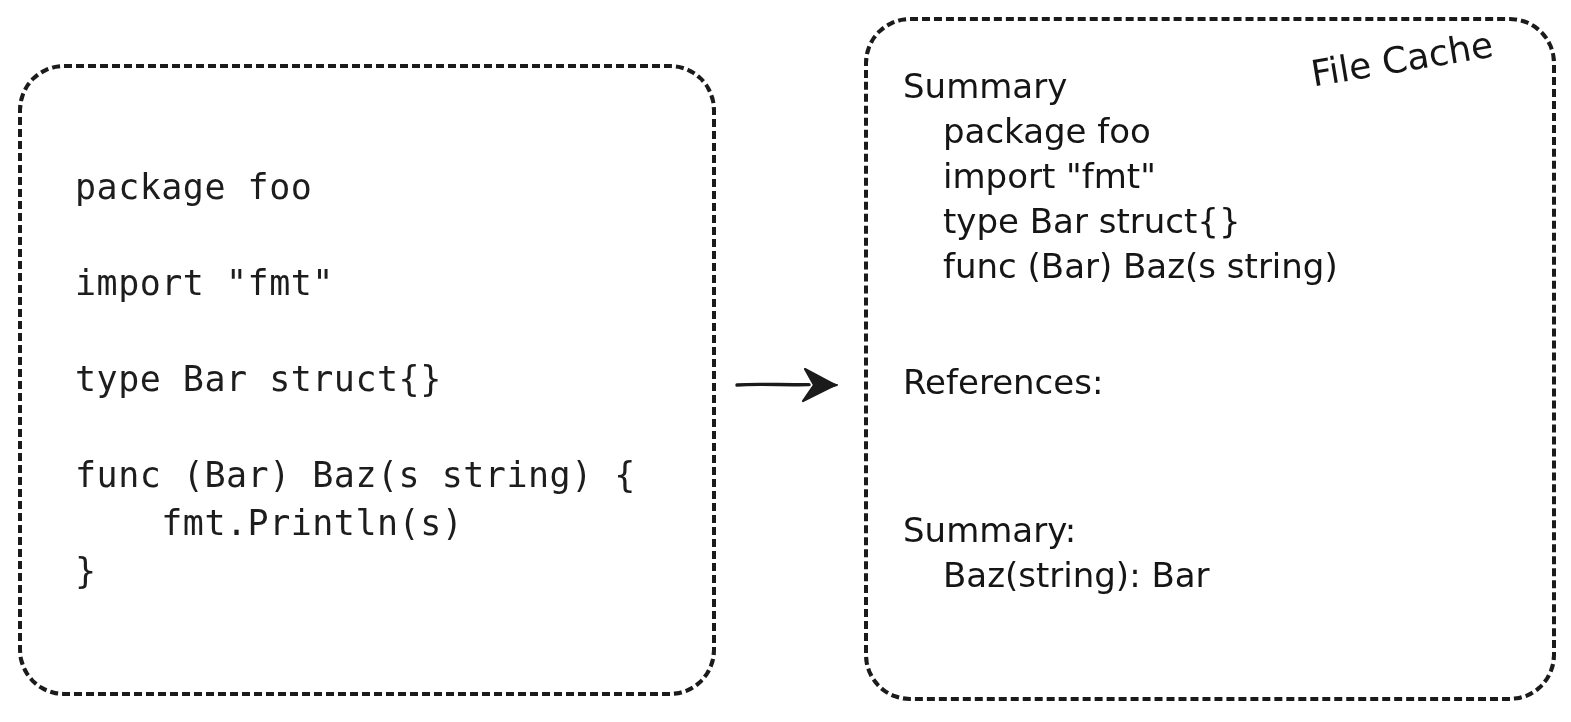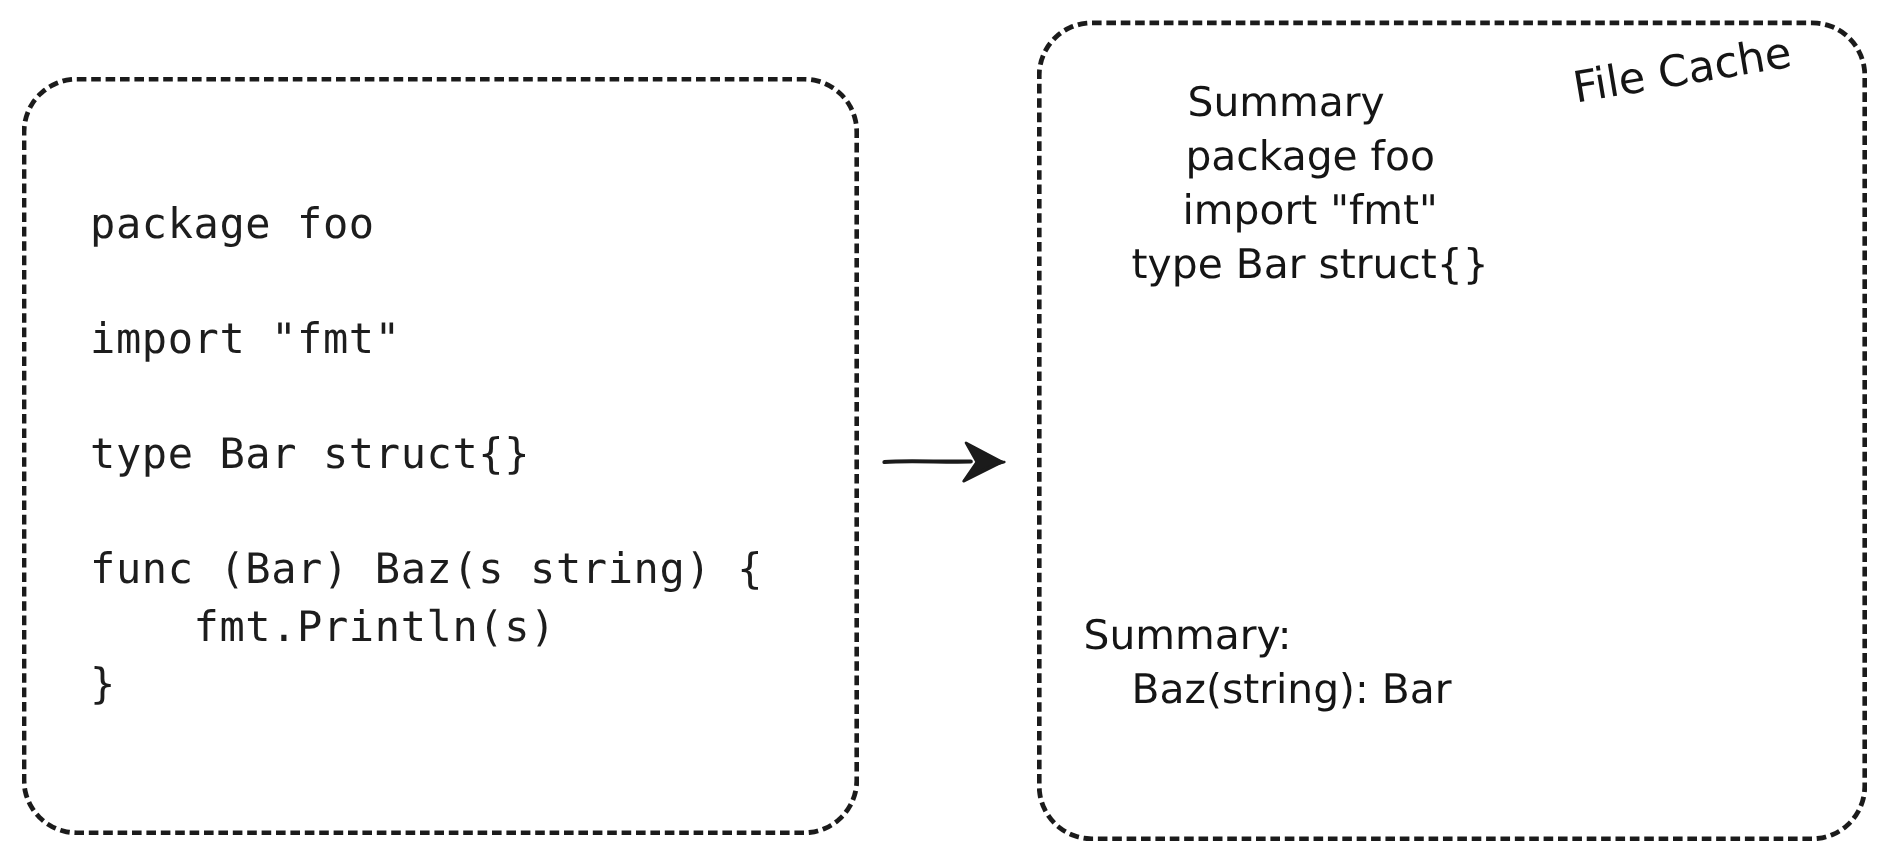--- a/index.html
+++ b/index.html
@@ -84,21 +84,21 @@
     font-size: 34px;
     line-height: 45px;
     display: block;
   }
   .note-item {
     font-size: 34px;
     line-height: 45px;
     display: block;
     padding-left: 40px;
   }
-  #summary-block   { top: 64px; text-align: center; }
+  #summary-block   { top: 64px; }
   #references-block{ top: 360px; }
   #methods-block   { top: 508px; }
 
   
   #flow-arrow {
     position: absolute;
     left: 735px;
     top: 355px;
     width: 115px;
     height: 60px;
@@ -122,23 +122,25 @@
 
   <div class="sketch-box" id="cache-box"></div>
 
   <div class="hand" id="cache-title">File Cache</div>
 
   <div class="note-block hand" id="summary-block">
     <span class="note-heading">Summary</span>
     <span class="note-item">package foo</span>
     <span class="note-item">import "fmt"</span>
     <span class="note-item">type Bar struct{}</span>
+    <span class="note-item">func (Bar) Baz(s string)</span>
   </div>
 
   <div class="note-block hand" id="references-block">
+    <span class="note-heading">References:</span>
   </div>
 
   <div class="note-block hand" id="methods-block">
     <span class="note-heading">Summary:</span>
     <span class="note-item">Baz(string): Bar</span>
   </div>
 
 </div>
 
 </body></html>

